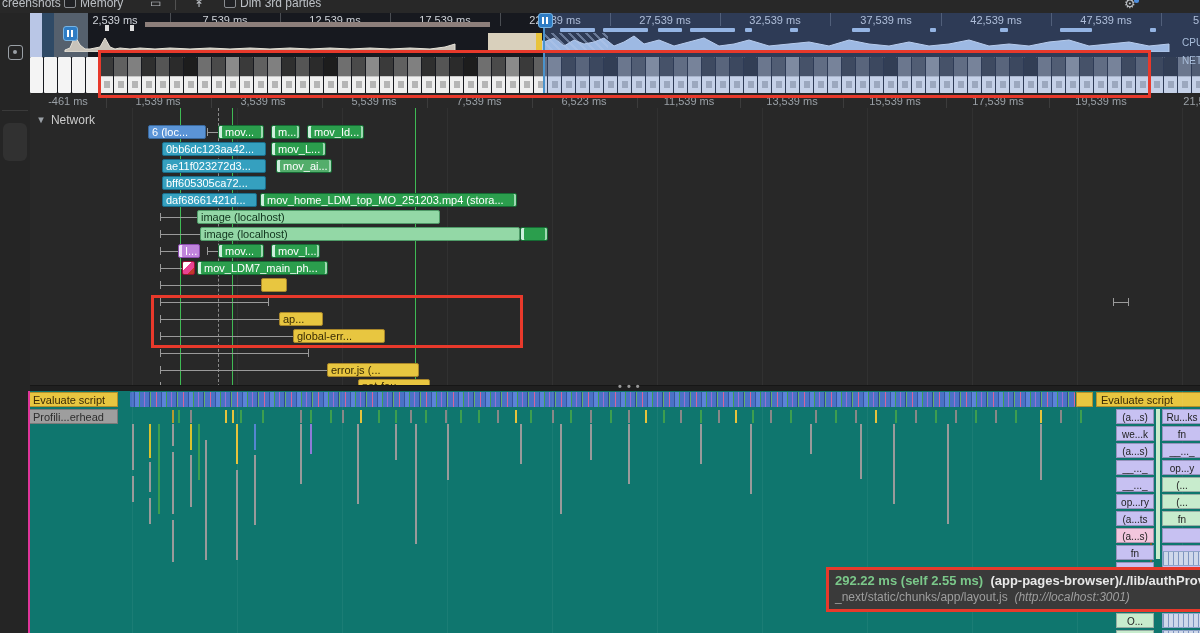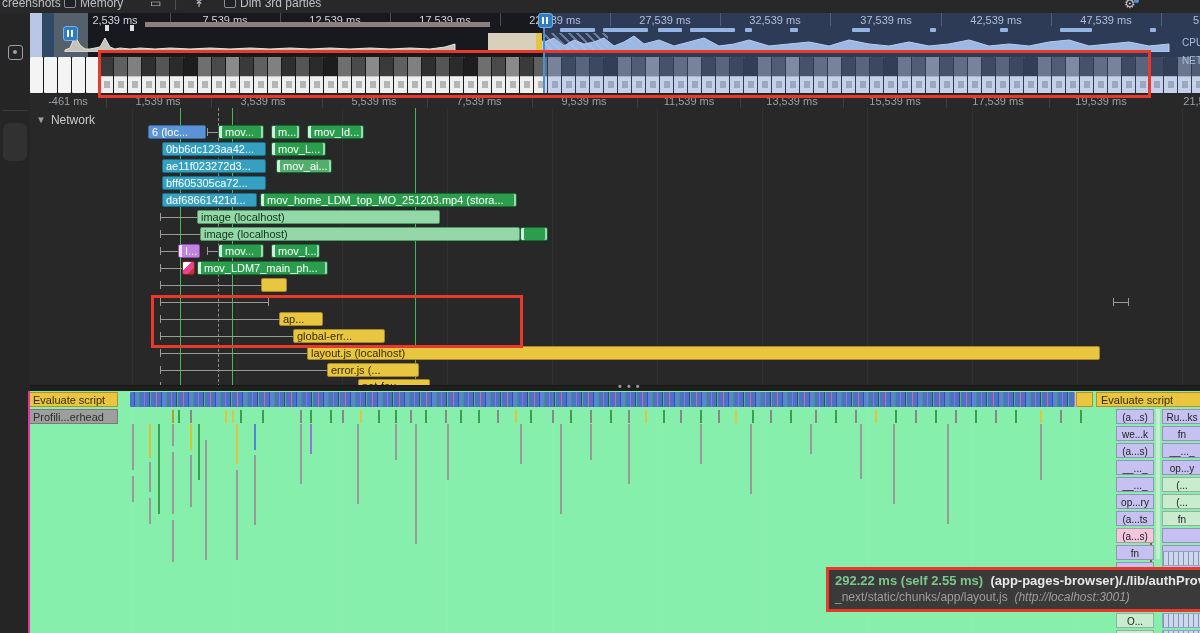--- a/index.html
+++ b/index.html
@@ -60,21 +60,21 @@
   .bar.purple{background:#c084dc;border:1px solid #8d4cb0;box-shadow:inset 3px 0 0 #efe0f8;padding-left:6px;}
   .bar.pinkflag{background:linear-gradient(135deg,#fff 0 38%,#e84393 38% 72%,#c0392b 72%);border:1px solid #913;}
   .wh{position:absolute;height:8px;border-left:1px solid #9a9a9a;border-right:1px solid #9a9a9a;display:flex;align-items:center;}
   .wh i{flex:1;height:1px;background:#9a9a9a;}
   .redbox{position:absolute;border:3px solid #e8392b;box-sizing:border-box;z-index:30;}
   .note{position:absolute;color:#ef4130;font-weight:500;white-space:nowrap;z-index:31;}
   
   .divider{left:30px;top:385px;width:1170px;height:6px;background:#1f1f1f;border-top:1px solid #161616;border-bottom:1px solid #161616;}
   .divider b{position:absolute;left:588px;top:-6px;color:#999;font-size:11px;letter-spacing:1px;}
   
-  .flame{left:30px;top:391px;width:1170px;height:242px;background:#86efac;overflow:hidden;}
+  .flame{left:30px;top:391px;width:1170px;height:242px;background:#0f766e;overflow:hidden;}
   .grid-v2{top:0;width:1px;height:242px;background:rgba(255,255,255,.05);}
   .fl-label{position:absolute;height:15px;font-size:11px;line-height:15px;padding:0 4px;box-sizing:border-box;white-space:nowrap;overflow:hidden;}
   .fl-yellow{background:#e8c640;color:#3a2a05;border:1px solid #b3902c;}
   .fl-gray{background:#9e9e9e;color:#2e2e2e;border:1px solid #7a7a7a;}
   .stripes{position:absolute;left:100px;top:1px;width:945px;height:15px;border-radius:1px;background:
     repeating-linear-gradient(90deg,#4a72c6 0 4px,#35549e 4px 5px,#5b83d8 5px 9px,#3d9e58 9px 10px,
     #4a72c6 10px 14px,#9a6fd0 14px 15px,#4a72c6 15px 19px,#2e4a8e 19px 20px,#63b06f 20px 21px,
     #4a72c6 21px 26px,#d8649a 26px 27px);}
   .yblock{position:absolute;left:1046px;top:1px;width:17px;height:15px;background:#e8c640;border:1px solid #b3902c;box-sizing:border-box;}
   .tick{position:absolute;width:2px;}
@@ -670,21 +670,21 @@
   <div class="abs taxis" id="taxis">
       <div class="abs taxis-lab" style="left: 38px;">-461 ms</div>
       <div class="abs taxis-lab" style="left: 128px;">1,539 ms</div>
       <div class="abs taxis-tick" style="left: 76px;"></div>
       <div class="abs taxis-lab" style="left: 233px;">3,539 ms</div>
       <div class="abs taxis-tick" style="left: 181px;"></div>
       <div class="abs taxis-lab" style="left: 344px;">5,539 ms</div>
       <div class="abs taxis-tick" style="left: 292px;"></div>
       <div class="abs taxis-lab" style="left: 449px;">7,539 ms</div>
       <div class="abs taxis-tick" style="left: 397px;"></div>
-      <div class="abs taxis-lab" style="left: 554px;">9,539 ms</div>
+      <div class="abs taxis-lab" style="left: 554px;">6,523 ms</div>
       <div class="abs taxis-tick" style="left: 502px;"></div>
       <div class="abs taxis-lab" style="left: 659px;">11,539 ms</div>
       <div class="abs taxis-tick" style="left: 607px;"></div>
       <div class="abs taxis-lab" style="left: 762px;">13,539 ms</div>
       <div class="abs taxis-tick" style="left: 710px;"></div>
       <div class="abs taxis-lab" style="left: 865px;">15,539 ms</div>
       <div class="abs taxis-tick" style="left: 813px;"></div>
       <div class="abs taxis-lab" style="left: 968px;">17,539 ms</div>
       <div class="abs taxis-tick" style="left: 916px;"></div>
       <div class="abs taxis-lab" style="left: 1071px;">19,539 ms</div>
@@ -760,21 +760,20 @@
         <i></i>
       </div>
       <div class="bar yellow" style="left: 249px; top: 204px; width: 44px;">ap...</div>
       <div class="wh" style="left: 130px; top: 224px; width: 133px;">
         <i></i>
       </div>
       <div class="bar yellow" style="left: 263px; top: 221px; width: 92px;">global-err...</div>
       <div class="wh" style="left: 130px; top: 241px; width: 147px;">
         <i></i>
       </div>
-      <div class="bar yellow" style="left: 277px; top: 238px; width: 793px;">layout.js (localhost)</div>
       <div class="wh" style="left: 130px; top: 258px; width: 167px;">
         <i></i>
       </div>
       <div class="bar yellow" style="left: 297px; top: 255px; width: 92px;">error.js (...</div>
       <div class="wh" style="left: 130px; top: 274px; width: 198px;"></div>
       <div class="bar yellow" style="left: 328px; top: 271px; width: 72px;">not-fou...</div>
     </div>
 
   <div class="redbox" style="left:98px;top:50px;width:1053px;height:48px"></div>
   <div class="redbox" style="left:151px;top:295px;width:372px;height:53px"></div>

